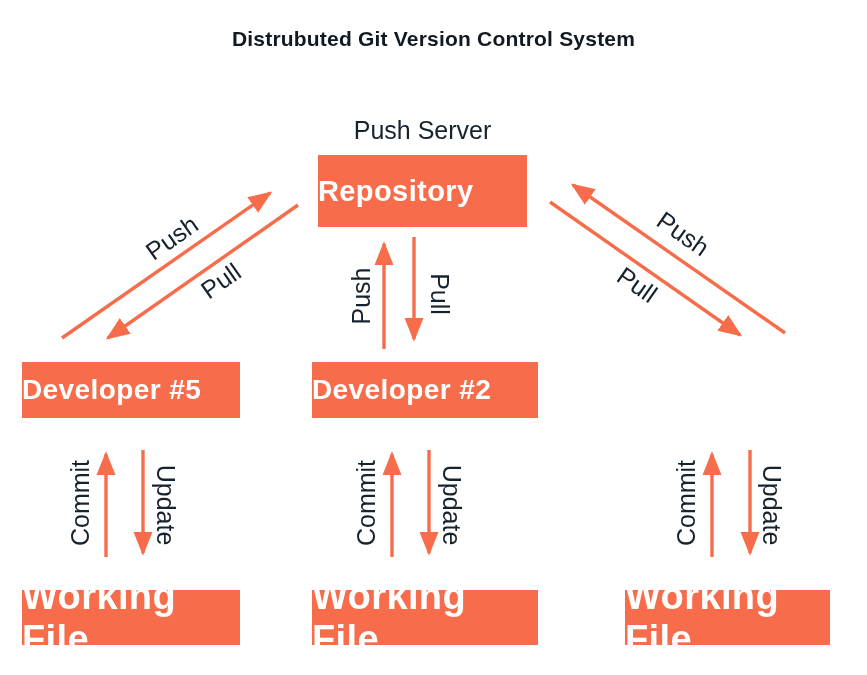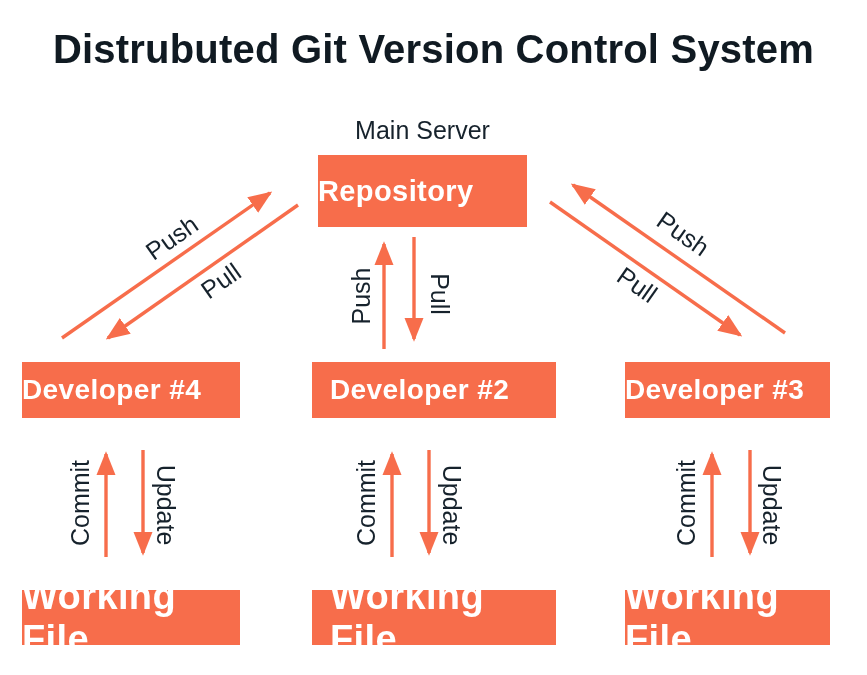--- a/index.html
+++ b/index.html
@@ -12,38 +12,38 @@
   body{
     width:867px;height:675px;
     background:var(--background);
     font-family:"Liberation Sans", sans-serif;
     position:relative;overflow:hidden;
   }
   .page{position:absolute;inset:0;}
   .arrows{position:absolute;left:0;top:0;color:var(--accent);}
   .title{
     position:absolute;left:0;top:27px;width:867px;margin:0;
-    text-align:center;font-size:40px;font-weight:800;
+    text-align:center;font-size:21px;font-weight:800;
     color:#101A22;letter-spacing:0.2px;
   }
   .caption{
     position:absolute;left:318px;top:116px;width:209px;
     text-align:center;font-size:25px;font-weight:500;
     color:var(--text-dark);
   }
   .box{
     position:absolute;background:var(--accent);color:var(--box-text);
     display:flex;align-items:center;justify-content:flex-start;
     font-weight:700;letter-spacing:0.4px;
   }
   .repo{left:318px;top:155px;width:209px;height:72px;font-size:29px;}
   .dev{top:362px;height:56px;font-size:28px;}
   .wf{top:590px;height:55px;font-size:38px;}
   .dev1,.wf1{left:22px;width:218px;}
-  .dev2,.wf2{left:312px;width:226px;padding-left:18px;}
+  .dev2,.wf2{left:312px;width:226px;}
   .dev3,.wf3{left:625px;width:205px;}
   .lbl{
     position:absolute;white-space:nowrap;
     font-size:25px;font-weight:500;color:var(--text-dark);
     transform:translate(-50%,-50%) rotate(var(--r,0deg));
   }
 </style>
 </head>
 <body>
 
@@ -71,43 +71,40 @@
       <line x1="392" y1="557" x2="392" y2="454" marker-end="url(#ah)"></line>
       <line x1="429" y1="450" x2="429" y2="553" marker-end="url(#ah)"></line>
 
       <line x1="712" y1="557" x2="712" y2="454" marker-end="url(#ah)"></line>
       <line x1="750" y1="450" x2="750" y2="553" marker-end="url(#ah)"></line>
     </g>
   </svg>
 
   <h1 class="title">Distrubuted Git Version Control System</h1>
 
-  <div class="caption">Main Server</div>
+  <div class="caption">Push Server</div>
 
   <div class="box repo">
     <span>Repository</span>
   </div>
 
   <div class="lbl" style="left:172px;top:238px;--r:-35deg">Push</div>
   <div class="lbl" style="left:221px;top:281px;--r:-35deg">Pull</div>
 
   <div class="lbl" style="left:361px;top:296px;--r:-90deg">Push</div>
   <div class="lbl" style="left:439px;top:294px;--r:90deg">Pull</div>
 
   <div class="lbl" style="left:683px;top:234px;--r:35deg">Push</div>
   <div class="lbl" style="left:637px;top:285px;--r:35deg">Pull</div>
 
   <div class="box dev dev1">
-    <span>Developer #4</span>
+    <span>Developer #5</span>
   </div>
   <div class="box dev dev2">
     <span>Developer #2</span>
-  </div>
-  <div class="box dev dev3">
-    <span>Developer #3</span>
   </div>
 
   <div class="lbl" style="left:80px;top:503px;--r:-90deg">Commit</div>
   <div class="lbl" style="left:165px;top:505px;--r:90deg">Update</div>
 
   <div class="lbl" style="left:366px;top:503px;--r:-90deg">Commit</div>
   <div class="lbl" style="left:451px;top:505px;--r:90deg">Update</div>
 
   <div class="lbl" style="left:686px;top:503px;--r:-90deg">Commit</div>
   <div class="lbl" style="left:771px;top:505px;--r:90deg">Update</div>

